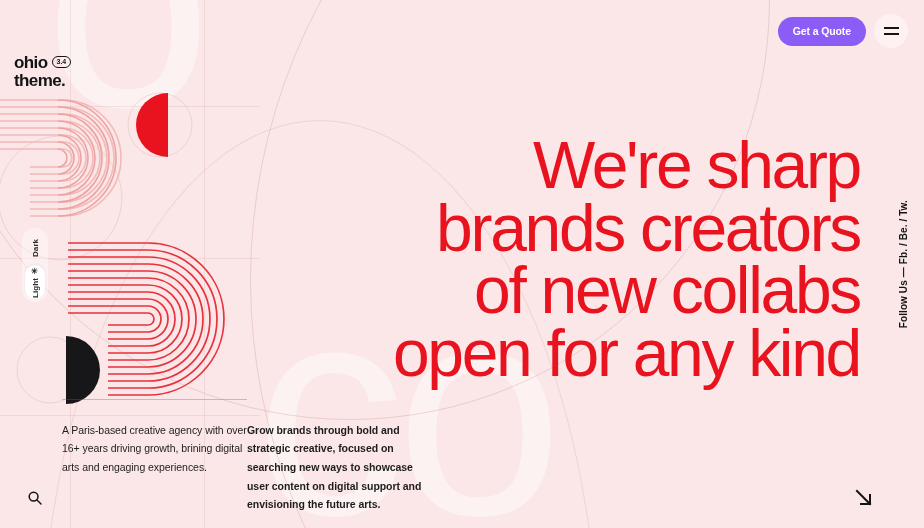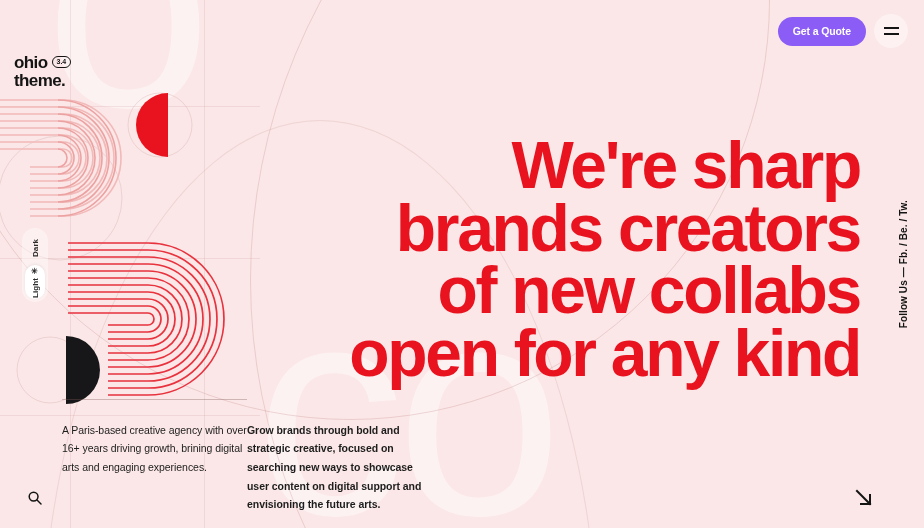--- a/index.html
+++ b/index.html
@@ -107,21 +107,21 @@
   .tt-opt.active { background: #ffffff; box-shadow: 0 1px 3px rgba(0,0,0,0.07); }
   .sun { font-size: 8px; line-height: 1; }
 
   
   #headline {
     position: absolute; right: 64px; top: 134px;
     width: 560px;
     text-align: right;
     color: #e8131f;
     font-family: "Liberation Sans", sans-serif;
-    font-weight: 700;
+    font-weight: 400;
     font-size: 66px;
     line-height: 0.95;
     letter-spacing: -0.035em;
     z-index: 30;
   }
   #headline .hl { display: block; white-space: nowrap; }
 
   
   #social {
     position: absolute; right: 6px; top: 0; bottom: 0;

